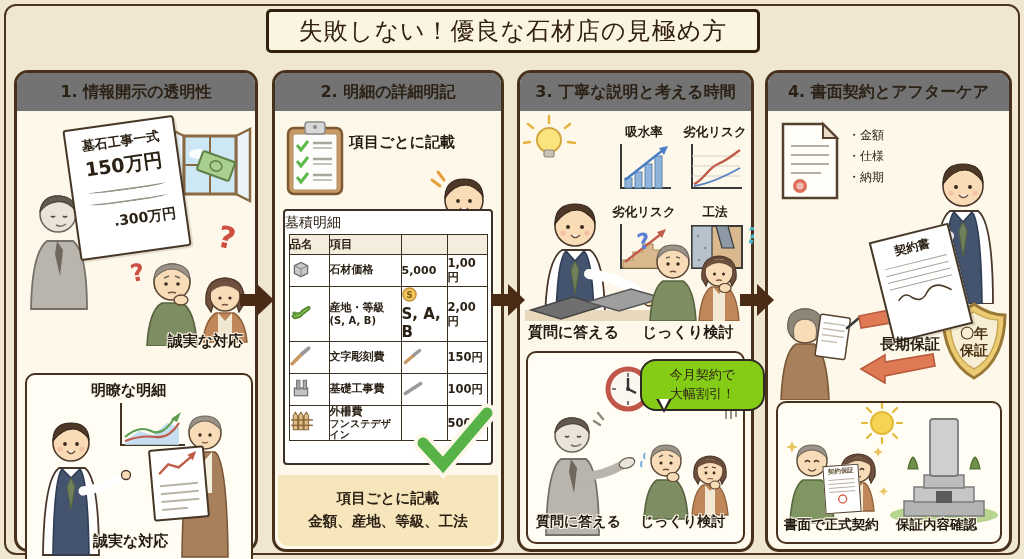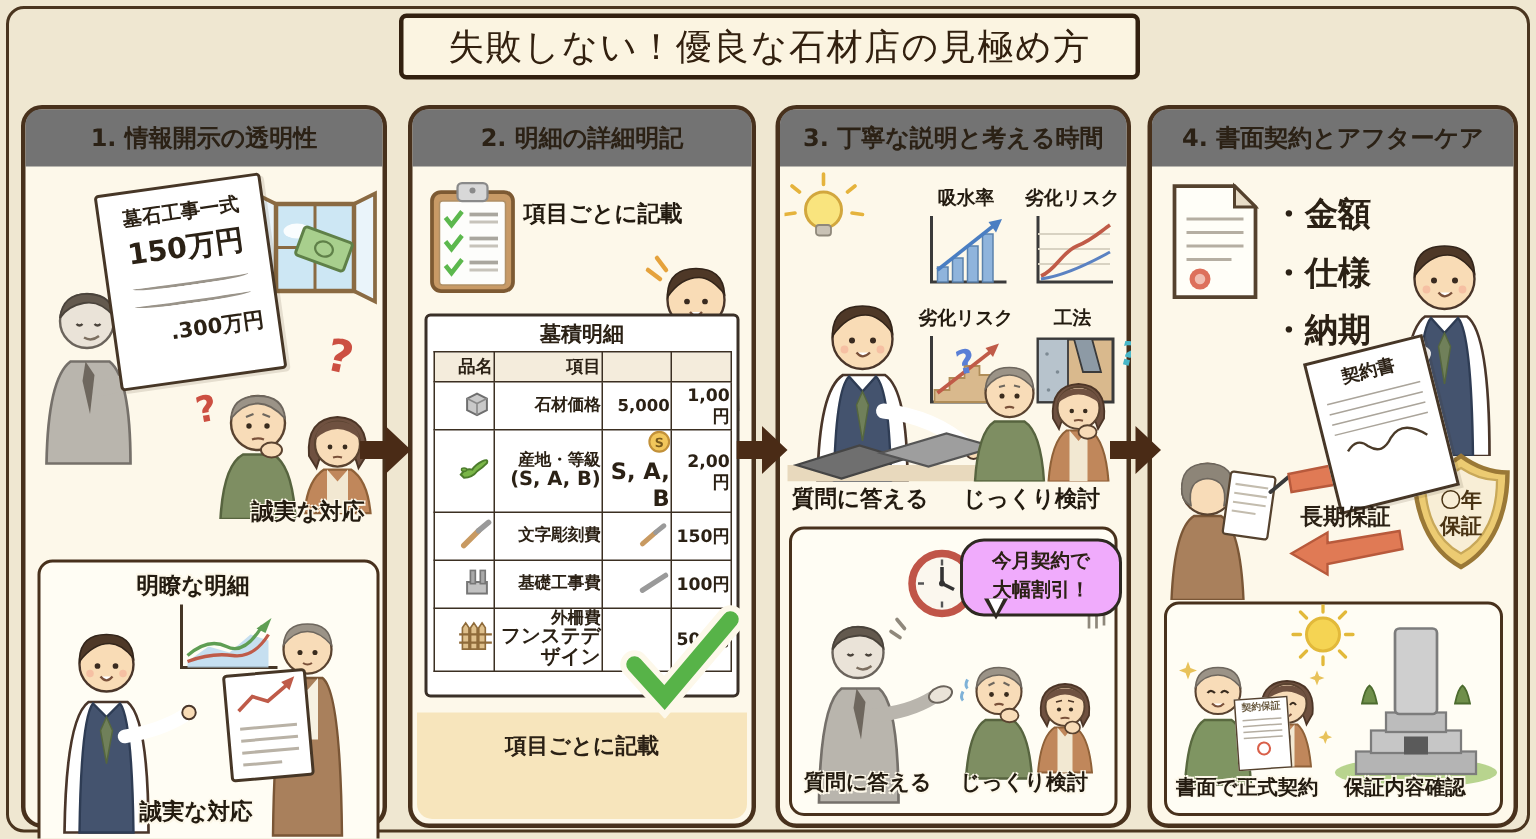--- a/index.html
+++ b/index.html
@@ -24,45 +24,45 @@
   .estimate-doc{position:absolute;left:54px;top:49px;width:112px;height:132px;background:#fff;
     border:2px solid #463626;border-radius:3px;transform:rotate(-8deg);padding:8px 6px;z-index:3;
     box-shadow:2px 2px 0 rgba(60,40,20,.12)}
   .ed-l1{font-size:13px;font-weight:bold;text-align:center;white-space:nowrap}
   .ed-l2{font-size:19px;font-weight:bold;text-align:center;margin-top:2px}
   .squig{height:5px;border-bottom:2px solid #9a948a;margin:7px 9px 0;border-radius:0 0 60% 60%}
   .ed-l3{font-size:14px;font-weight:bold;text-align:right;margin-top:9px;padding-right:3px}
   
   .detail-doc{position:absolute;left:8px;top:136px;width:210px;height:256px;background:#fff;
     border:2px solid #3a3028;border-radius:4px;z-index:2;padding-top:3px}
-  .doc-title{font-size:14px;font-weight:bold;text-align:center}
+  .doc-title{font-size:14px;font-weight:normal;}
   .mtable{border-collapse:collapse;margin:2px auto 0}
-  .mtable th,.mtable td{border:1.6px solid #3b2f22;text-align:right;vertical-align:middle;padding:0;background:#fff}
+  .mtable th,.mtable td{border:1.6px solid #3b2f22;text-align:left;vertical-align:middle;padding:0;background:#fff}
   .mtable th{font-size:11.5px;height:20px;font-weight:bold;background:#f4ecdc}
   .mtable td{height:32px}
   .item-cell{font-size:11px;font-weight:bold;line-height:1.1}
-  .item-sub{font-size:13px;font-weight:bold}
+  .item-sub{font-size:10px;font-weight:bold}
   .mid-cell{font-size:11px;font-weight:bold}
   .price-cell{font-size:11.5px;font-weight:bold}
   .caption-box{position:absolute;left:3px;top:402px;width:220px;height:71px;background:#f7e5bc;
     border-radius:0 0 10px 10px;text-align:center;padding-top:12px;z-index:1}
   .caption-box div{font-size:14.5px;font-weight:bold;line-height:1.6;white-space:nowrap}
   
-  .bubble{position:absolute;left:112px;top:6px;width:108px;height:52px;background:#f0abfc;border:2.5px solid #2e2921;
-    border-radius:16px;text-align:center;font-weight:bold;font-size:13px;line-height:1.45;padding-top:5px;z-index:3}
+  .bubble{position:absolute;left:112px;top:6px;width:125px;height:52px;background:#84cc16;border:2.5px solid #2e2921;
+    border-radius:16px;text-align:center;font-weight:normal;font-size:13px;line-height:1.45;padding-top:5px;z-index:3}
   .bubble::before{content:"";position:absolute;left:14px;bottom:-12px;border:8px solid transparent;border-top:14px solid #2e2921}
   .bubble::after{content:"";position:absolute;left:17px;bottom:-5px;border:5px solid transparent;border-top:10px solid #fff}
   
   .contract-doc{position:absolute;left:112px;top:158px;width:82px;height:104px;background:#fff;border:2px solid #463626;
     transform:rotate(-14deg);padding:5px 7px;z-index:3;box-shadow:2px 2px 0 rgba(60,40,20,.12)}
   .cd-title{font-size:12px;font-weight:bold;text-align:center}
   .cd-line{height:7px;border-bottom:1.6px solid #aaa49a}
-  .warranty-label{position:absolute;left:86px;top:262px;width:86px;text-align:center;font-size:15px;font-weight:bold;z-index:3;white-space:nowrap}
+  .warranty-label{position:absolute;left:86px;top:262px;width:86px;text-align:right;font-size:15px;font-weight:bold;z-index:3;white-space:nowrap}
   .bullets{position:absolute;left:80px;top:52px;z-index:2}
-  .bullets div{font-size:22px;font-weight:bold;line-height:1.75;white-space:nowrap}
+  .bullets div{font-size:12px;font-weight:normal;line-height:1.75;white-space:nowrap}
   .mini-doc{position:absolute;left:46px;top:62px;width:36px;height:48px;background:#fff;border:1.5px solid #55422e;
     transform:rotate(-4deg);z-index:3;padding:1px}
   .md-title{font-size:6.5px;font-weight:bold;text-align:center;color:#6a5a40}
   .md-line{height:4px;border-bottom:1px solid #b5aea2;margin:0 3px}
 </style>
 </head>
 <body>
 
 <div class="frame"></div>
 
@@ -320,20 +320,21 @@
       </table>
   </div>
 
   <svg style="position:absolute;left:138px;top:330px;z-index:4" width="84" height="76" viewBox="0 0 84 76">
     <path d="M10,40 L30,62 L74,10" fill="none" stroke="#fdf8ea" stroke-width="19" stroke-linecap="round"></path>
     <path d="M10,40 L30,62 L74,10" fill="none" stroke="#57b348" stroke-width="11" stroke-linecap="round"></path>
   </svg>
 
   <div class="caption-box">
     <div>項目ごとに記載</div>
+    <div>金額、産地、等級、工法</div>
   </div>
 </section>
 
 <section class="panel" style="left:517px;width:237px">
   <div class="panel-header">3. 丁寧な説明と考える時間</div>
 
   <svg class="scene" style="left:3px;top:41px" width="231" height="207" viewBox="0 0 231 207">
     <g transform="translate(26,26)">
       <circle cx="0" cy="0" r="12" fill="#f9e47e" stroke="#d2a73e" stroke-width="2"></circle>
       <rect x="-5" y="10" width="10" height="7" rx="2" fill="#c9c2b5" stroke="#8f887b" stroke-width="1.2"></rect>

